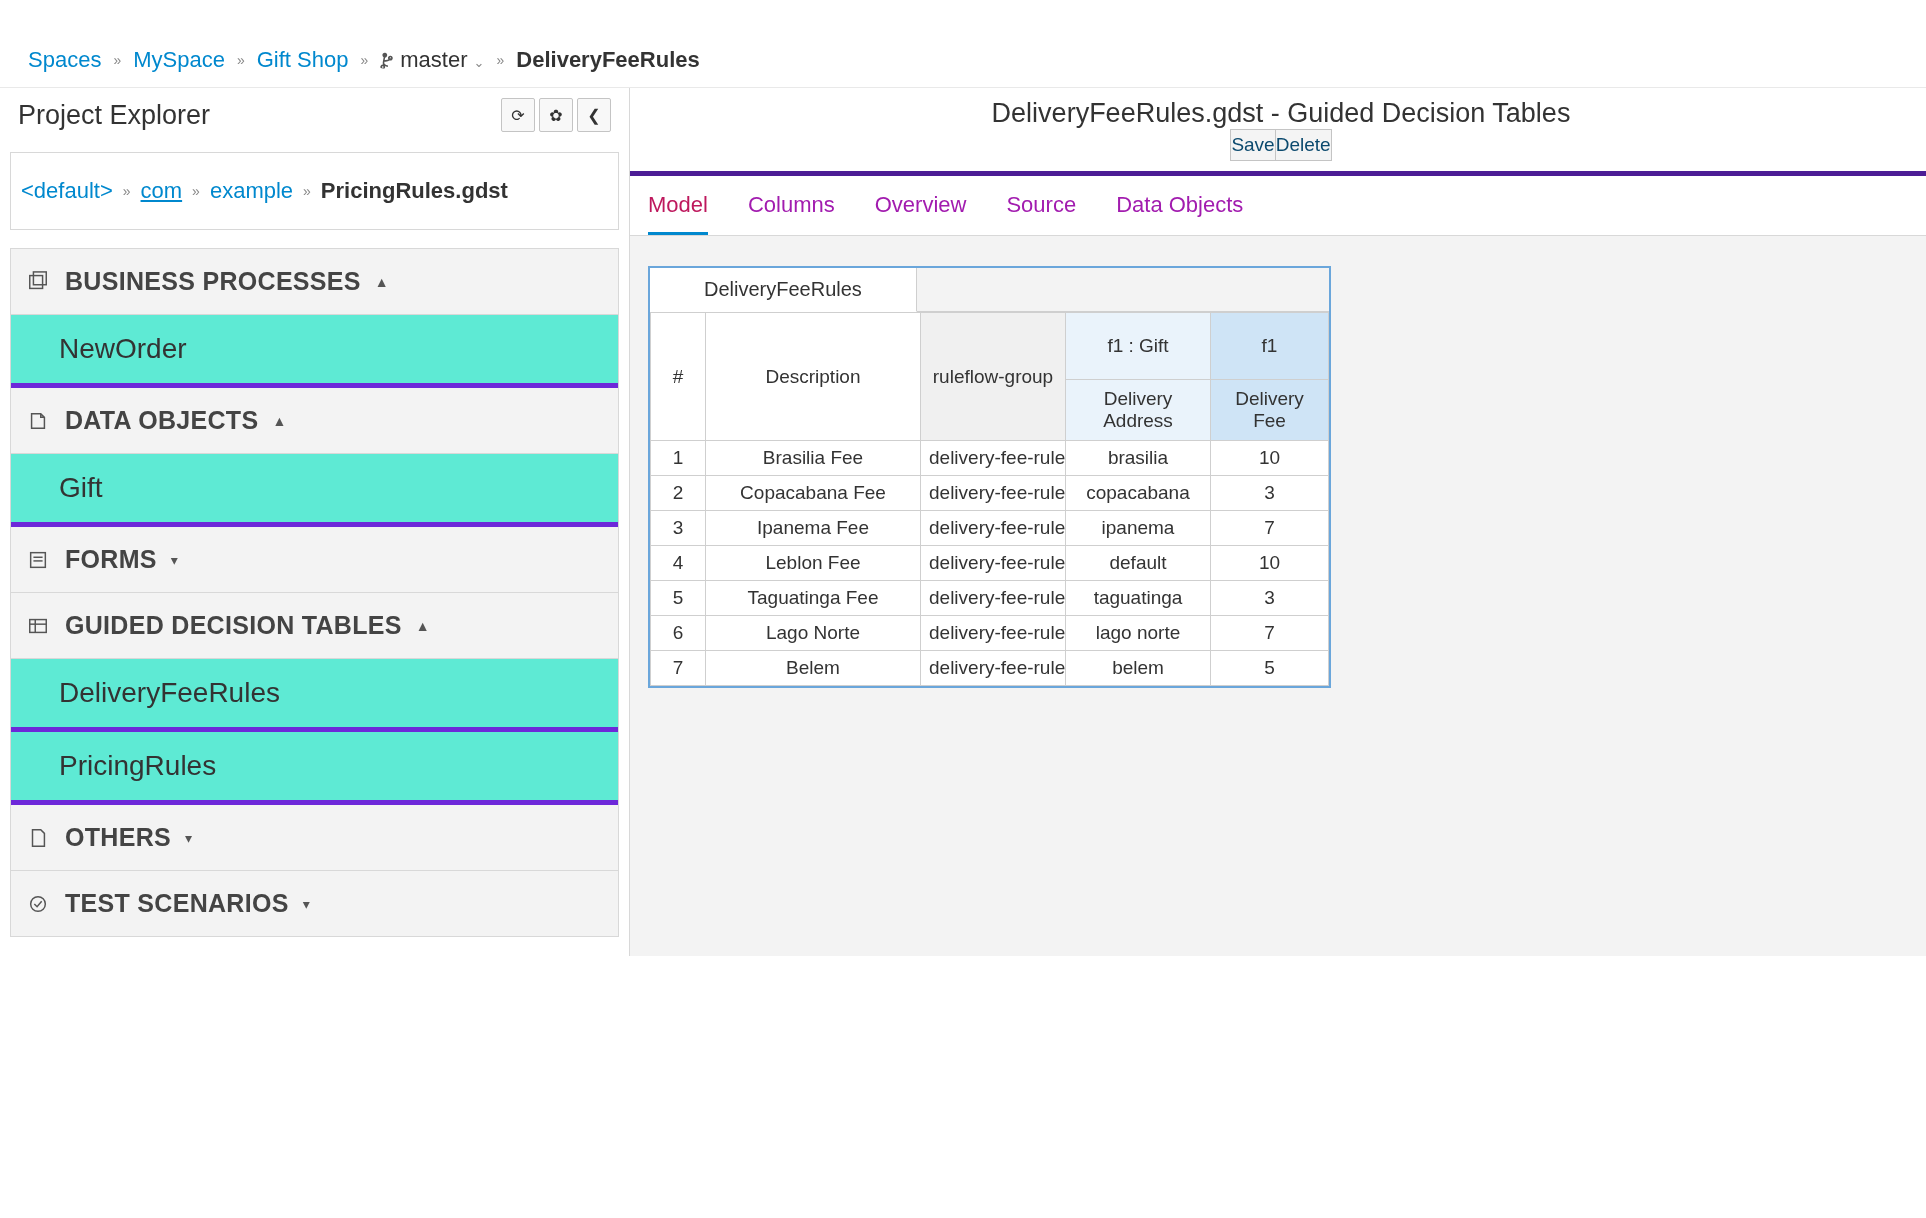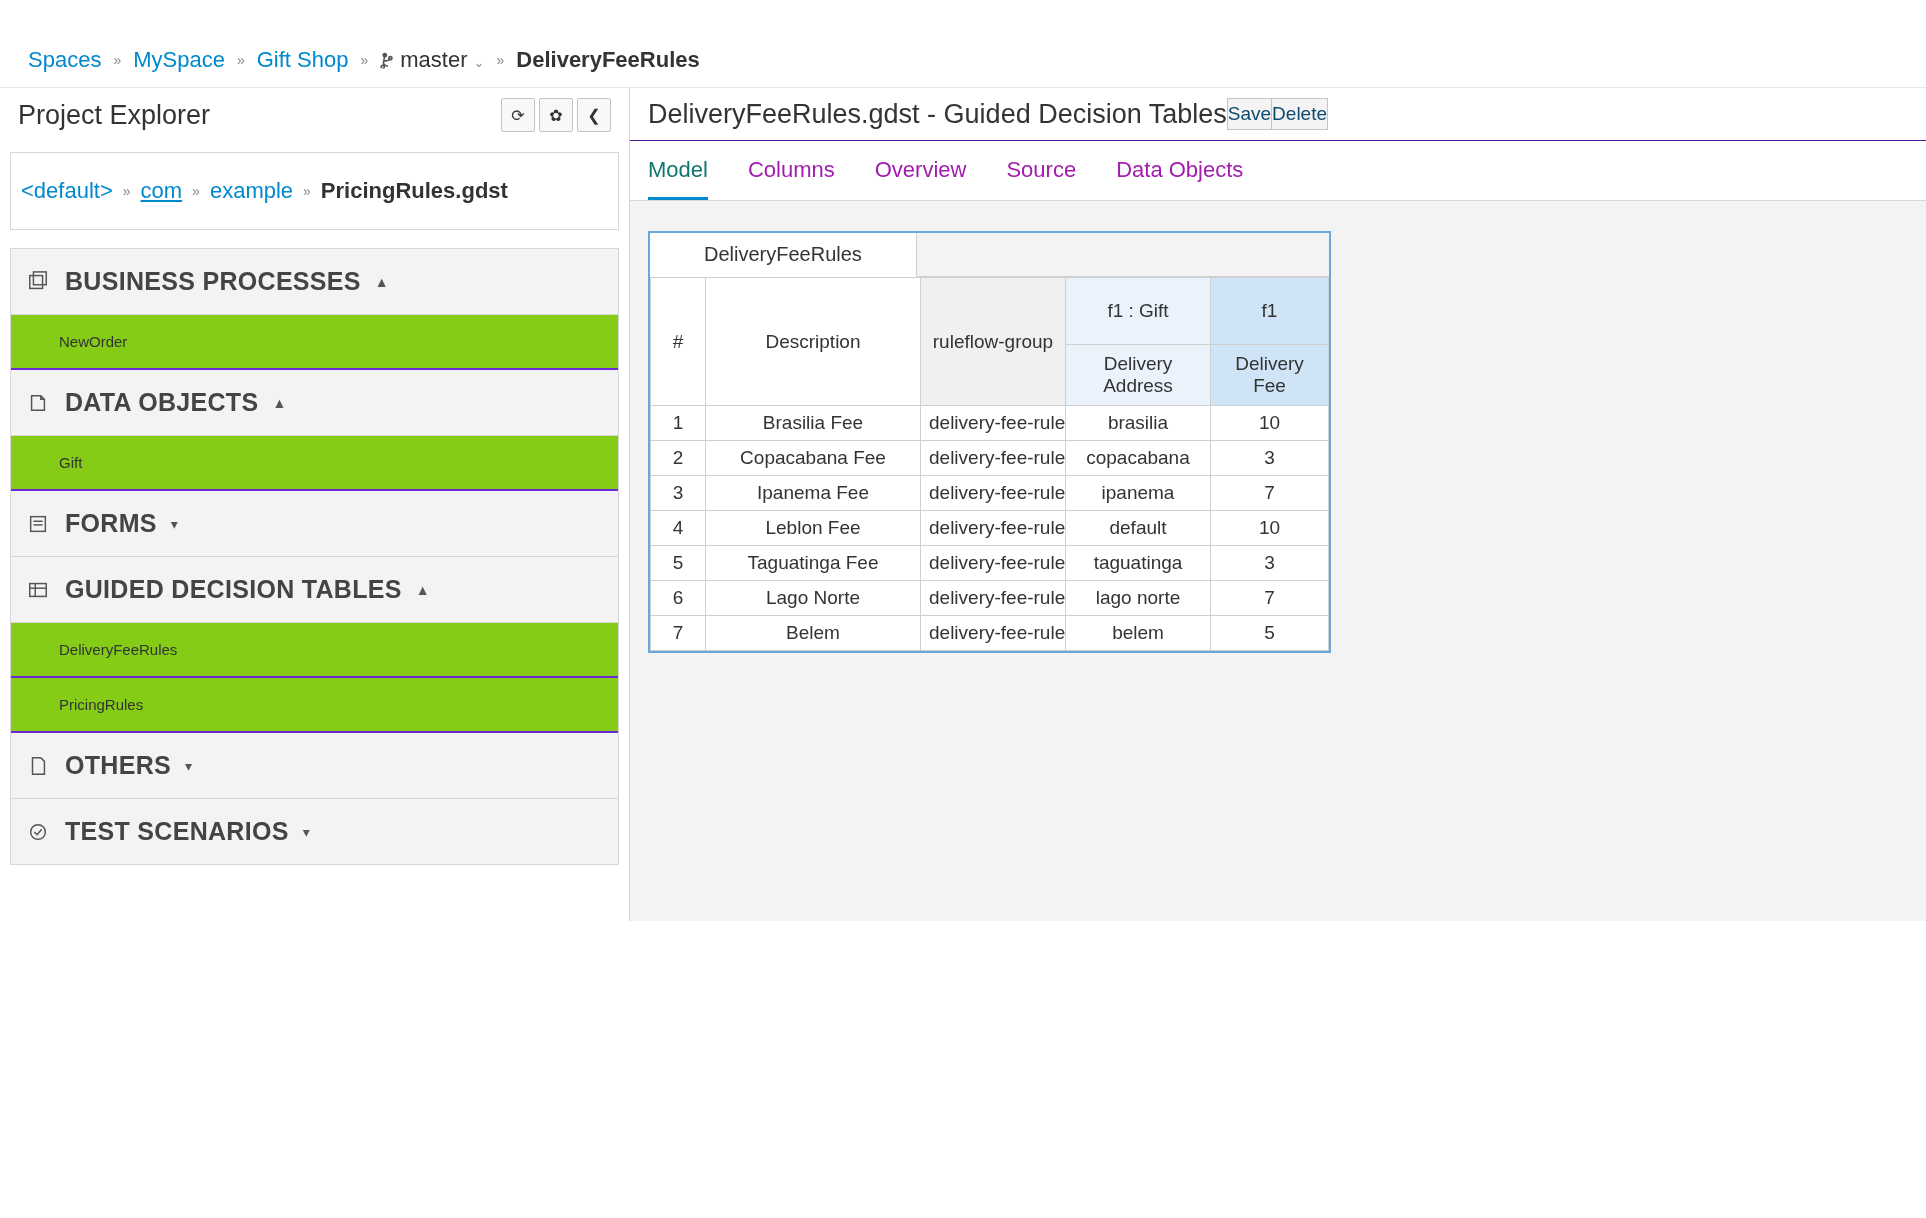--- a/index.html
+++ b/index.html
@@ -86,33 +86,34 @@
   }
   .tree-section-head .sec-label {
     font-weight: 700;
     text-transform: uppercase;
     font-size: 25px;
     letter-spacing: 0.3px;
     color: #444;
   }
   .tree-section-head .caret { font-size: 14px; color:#555; }
   .tree-item {
-    background: #84cc16;
-    border-bottom: 2px solid #6d28d9;
+    background: #5eead4;
+    border-bottom: 5px solid #6d28d9;
     padding: 18px 14px 18px 48px;
-    font-size: 15px;
+    font-size: 28px;
     cursor: pointer;
   }
 
   
   .content { flex: 1; padding: 0; }
   .content-head {
     display: flex; align-items: center; justify-content: flex-start;
     padding: 10px 12px 10px 18px;
-    border-bottom: 1px solid #4c1d95;
+    border-bottom: 5px solid #4c1d95;
+    flex-direction: column;
   }
   .content-head h2 { font-size: 27px; font-weight: 400; color: #333; }
   .btns { display:flex; }
   .btn {
     border: 1px solid #c4c4c4;
     background: #f4f4f4;
     padding: 4px 0;
     font-size: 19px;
     cursor: pointer;
     color:#0c4a6e;
@@ -120,21 +121,21 @@
   .btn + .btn { border-left: none; }
 
   .tabs {
     display: flex;
     gap: 40px;
     padding: 16px 18px 0 18px;
     font-size: 22px;
     border-bottom: 1px solid #d8d8d8;
   }
   .tab { padding-bottom: 14px; cursor:pointer; color:#a21caf; }
-  .tab.active { color:#0f766e; border-bottom: 3px solid #0088ce; font-weight:500; }
+  .tab.active { color:#be185d; border-bottom: 3px solid #0088ce; font-weight:500; }
 
   .canvas {
     background: #f3f3f3;
     min-height: 720px;
     padding: 30px 18px;
   }
 
   .dt-wrap {
     border: 2px solid #6aa6db;
     background: #fff;

